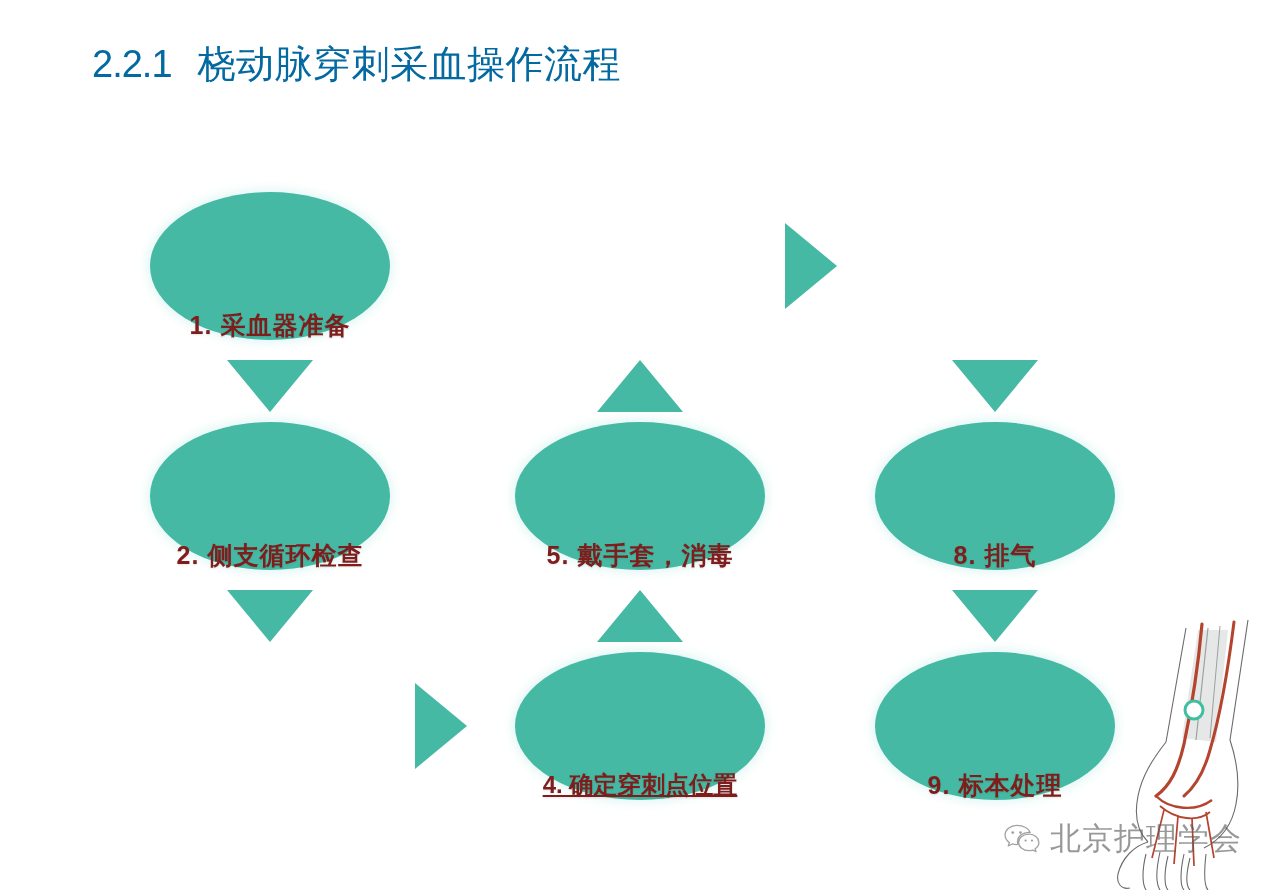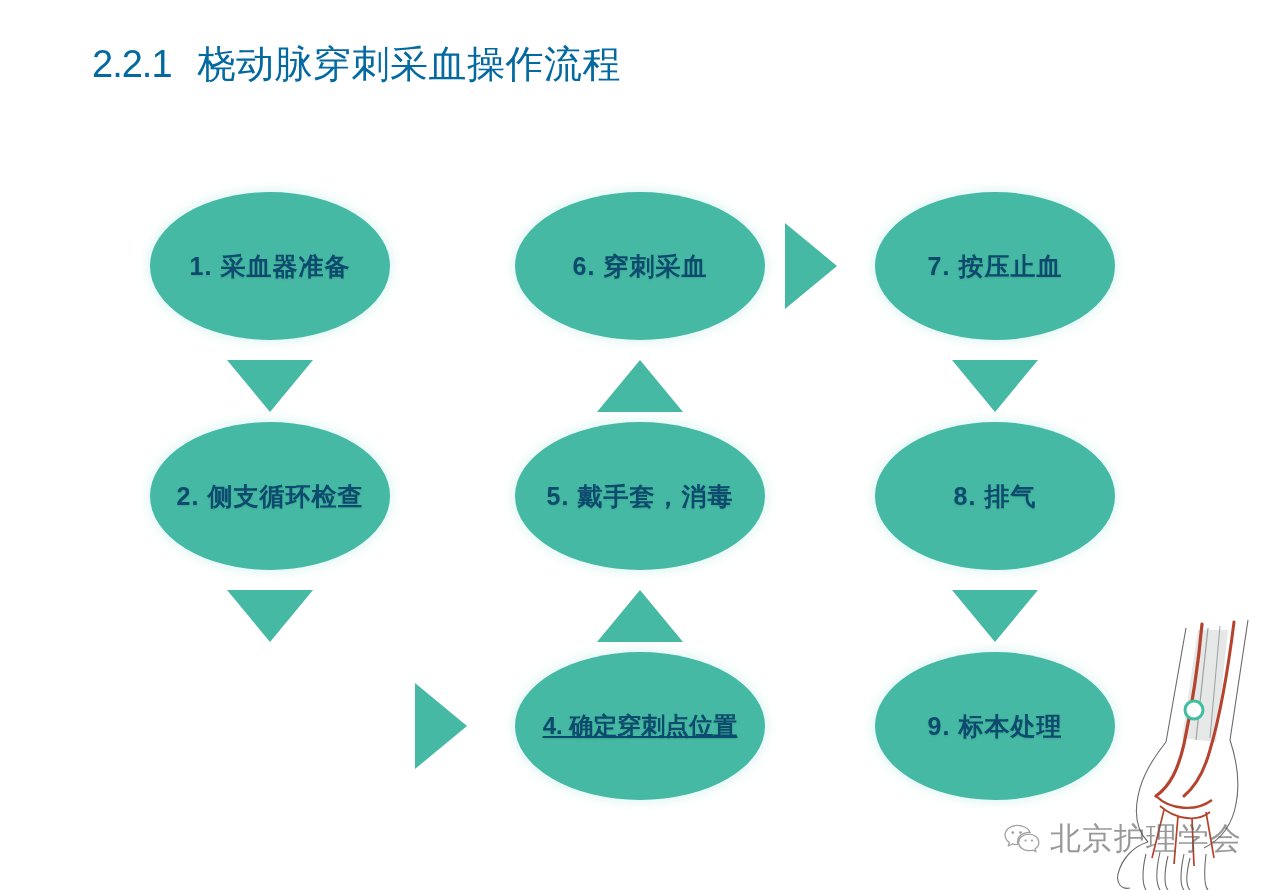--- a/index.html
+++ b/index.html
@@ -43,24 +43,24 @@
     width: 26px;
   }
 
   
   .node {
     position: absolute;
     border-radius: 50%;
     background: #45b9a3;
     box-shadow: 0 0 10px 3px rgba(200, 240, 235, 0.55);
     display: flex;
-    align-items: center;
+    align-items: flex-end;
     justify-content: center;
     text-align: center;
-    color: #0c4a6e;
+    color: #7f1d1d;
     font-weight: 700;
     box-sizing: border-box;
   }
   .node .label {
     font-size: 25px;
     letter-spacing: 1px;
     text-shadow: 0 1px 2px rgba(0,0,0,0.10);
     padding: 0 10px;
     line-height: 1.2;
     white-space: nowrap;
@@ -166,27 +166,21 @@
 
 
   <div class="node c2 r3 wide">
     <span class="label">4. 确定穿刺点位置</span>
   </div>
 
   <div class="node c2 r2">
     <span class="label">5. 戴手套，消毒</span>
   </div>
 
-  <div class="node c2 r1">
-    <span class="label">6. 穿刺采血</span>
-  </div>
-
-  <div class="node c3 r1">
-    <span class="label">7. 按压止血</span>
-  </div>
+
 
   <div class="node c3 r2">
     <span class="label">8. 排气</span>
   </div>
 
   <div class="node c3 r3">
     <span class="label">9. 标本处理</span>
   </div>
 
   <div class="arrow down  a1-2"></div>

